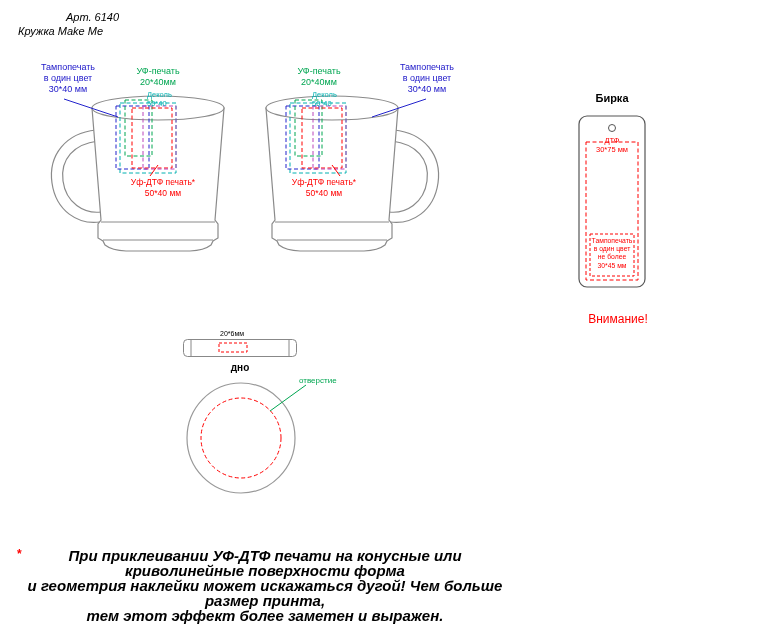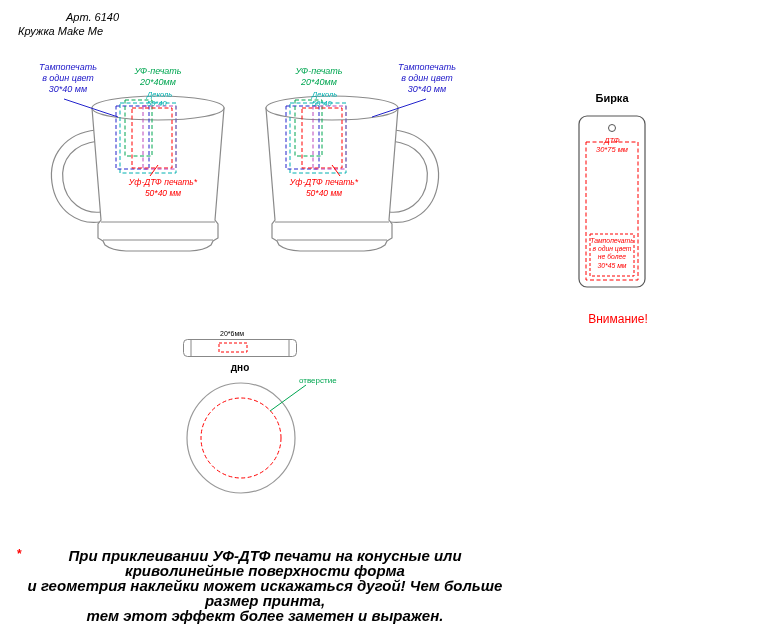--- a/index.html
+++ b/index.html
@@ -1,19 +1,19 @@
 <!DOCTYPE html>
 <html><head>
 <meta charset="utf-8">
 <style>
   html,body{margin:0;padding:0;background:#fff;}
   #page{position:relative;width:776px;height:641px;background:#ffffff;overflow:hidden;
         font-family:"Liberation Sans",sans-serif;color:#000;}
   .abs{position:absolute;}
-  .pre{white-space:pre-line;font-style:italic;}
+  .pre{white-space:pre-line;}
   .ctr{text-align:center;}
   .it{font-style:italic;}
   .b{font-weight:bold;}
   .blue{color:#1a14c8;}
   .green{color:#00a651;}
   .teal{color:#00b0b0;}
   .red{color:#ff0000;}
   .hdr{font-size:11px;line-height:14px;}
   .lbl{font-size:9px;line-height:11px;}
   .sm{font-size:7.5px;line-height:8.5px;}

